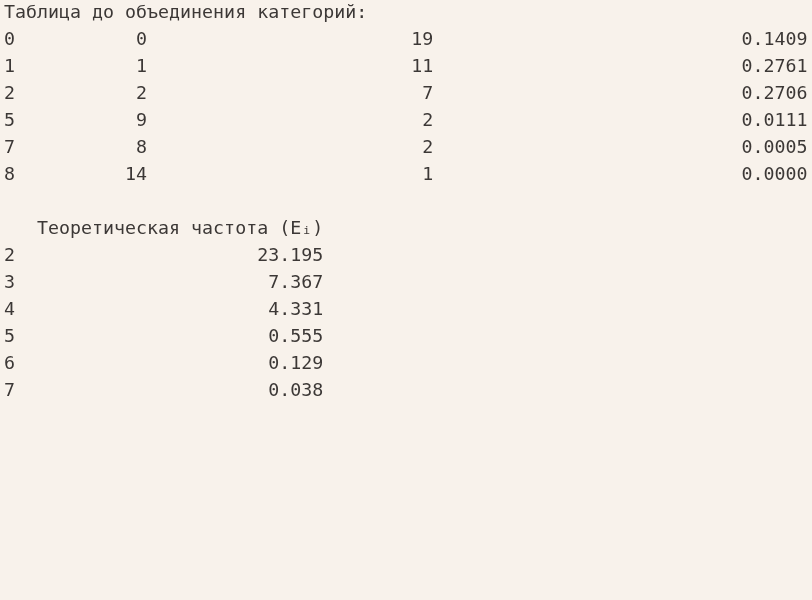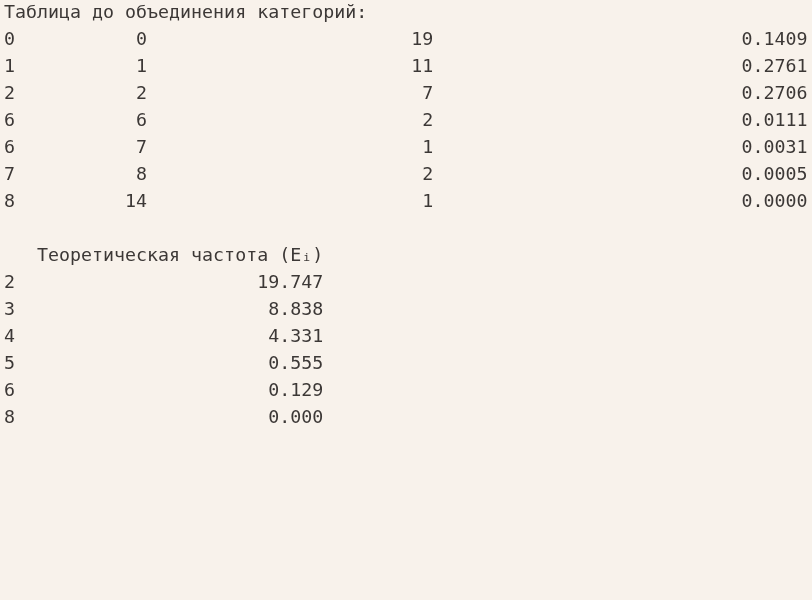--- a/index.html
+++ b/index.html
@@ -29,28 +29,27 @@
 </style>
 </head>
 <body>
 
 <div class="console">
   <div class="line">Таблица до объединения категорий:</div>
   <div>
       <div class="line">0           0                        19                            0.1409</div>
       <div class="line">1           1                        11                            0.2761</div>
       <div class="line">2           2                         7                            0.2706</div>
-      <div class="line">6           6                         2                            0.0111</div>
-      <div class="line">6           7                         1                            0.0031</div>
+      <div class="line">5           9                         2                            0.0111</div>
       <div class="line">7           8                         2                            0.0005</div>
       <div class="line">8          14                         1                            0.0000</div>
     </div>
   <div class="line"></div>
   <div>
       <div class="line">   Теоретическая частота (Eᵢ)</div>
-      <div class="line">2                      19.747</div>
-      <div class="line">3                       8.838</div>
+      <div class="line">2                      23.195</div>
+      <div class="line">3                       7.367</div>
       <div class="line">4                       4.331</div>
       <div class="line">5                       0.555</div>
       <div class="line">6                       0.129</div>
-      <div class="line">8                       0.000</div>
+      <div class="line">7                       0.038</div>
     </div>
 </div>
 
 </body></html>

